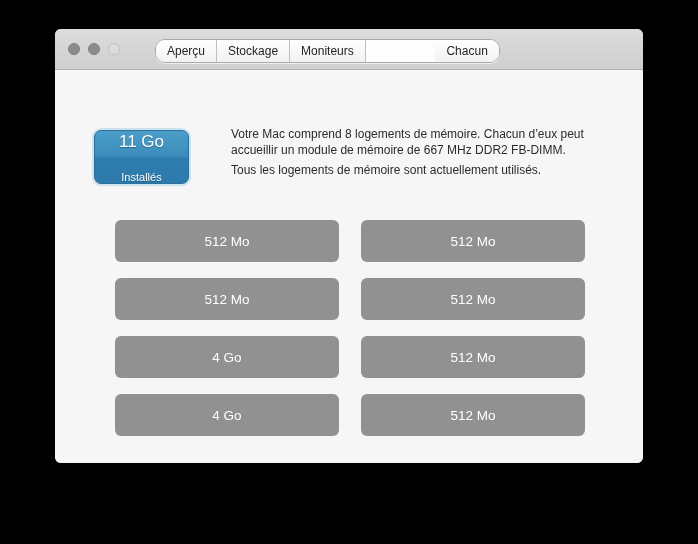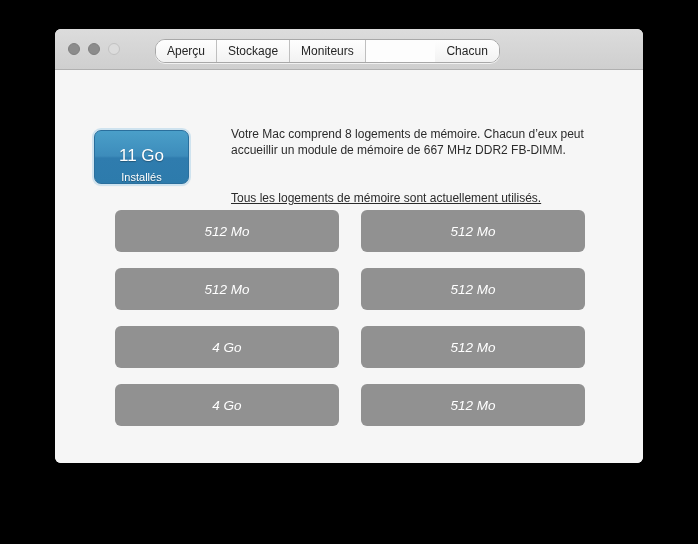--- a/index.html
+++ b/index.html
@@ -114,50 +114,49 @@
   #badge-amount {
     color: #ffffff;
     font-size: 17px;
     line-height: 1.05;
     font-weight: normal;
     text-shadow: 0 1px 1px rgba(0,0,0,0.3);
   }
   #badge-label {
     color: #ffffff;
     font-size: 11px;
-    margin-top: 6px;
+    margin-top: 20px;
     text-shadow: 0 1px 1px rgba(0,0,0,0.3);
   }
 
   
   #desc {
     position: absolute;
     left: 176px;
     top: 56px;
     width: 366px;
   }
   .desc-p {
     color: #2b2b2b;
     font-size: 12px;
     line-height: 16px;
     margin: 0;
   }
-  .desc-p.second { margin-top: 32px; text-decoration: underline; }
+  .desc-p.second { margin-top: 4px; }
 
   
   #slots {
     position: absolute;
     left: 60px;
-    top: 140px;
+    top: 150px;
     width: 470px;
     display: grid;
     grid-template-columns: 224px 224px;
     column-gap: 22px;
     row-gap: 16px;
-    font-style: italic;
   }
   .slot {
     height: 42px;
     background: #919191;
     border-radius: 6px;
     display: flex;
     align-items: center;
     justify-content: center;
     color: #ffffff;
     font-size: 13.5px;

